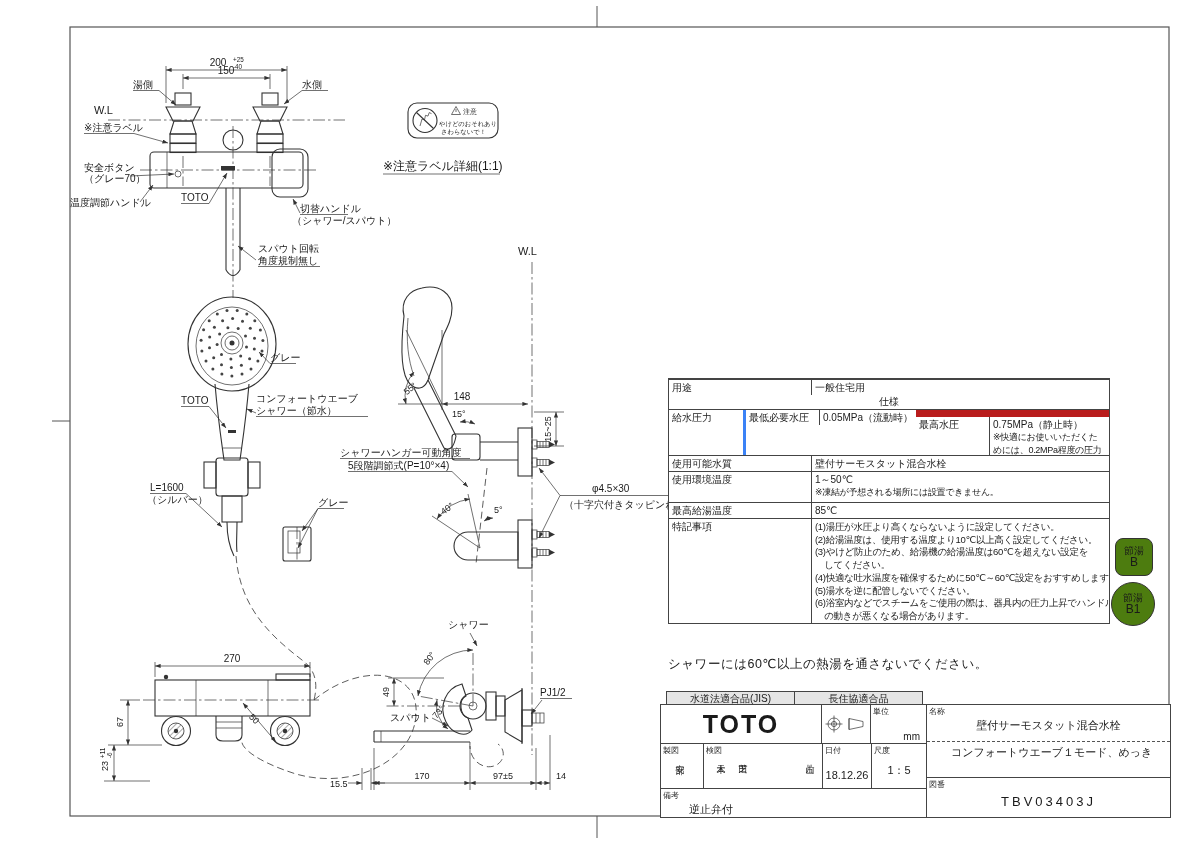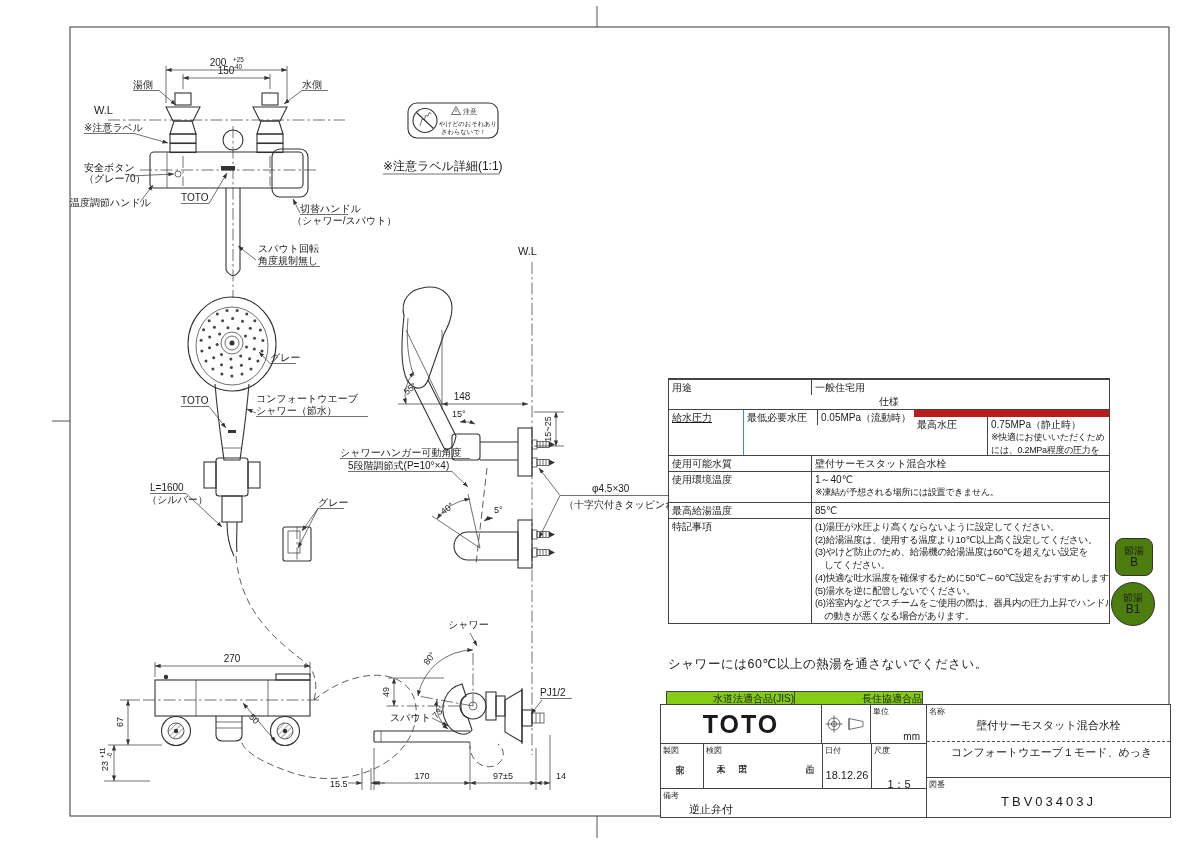--- a/index.html
+++ b/index.html
@@ -13,32 +13,32 @@
   .f{fill:#333;stroke:none;}
   .t6{font-size:6.3px;}.t7{font-size:7px;}.t9{font-size:9px;}
   .t10{font-size:10px;}.t11{font-size:11px;}.t12{font-size:12px;}
   .mid{text-anchor:middle;}
   .abs{position:absolute;}
   
   #spec{left:668px;top:378px;width:440px;border:1px solid #444;font-size:10px;line-height:13px;background:#fff;}
   .srow{display:flex;border-top:1px solid #444;}
   .srow.first{border-top:none;}
   .sc{padding:1px 3px;overflow:hidden;white-space:nowrap;}
-  .c1{width:68px;border-right:1px solid #3b82f6;text-decoration:underline;}
+  .c1{width:68px;border-right:3px solid #3b82f6;}
   .c12{width:136px;border-right:1px solid #444;}
   .c2{width:67px;border-right:1px solid #444;}
   .cv{flex:1;}
   .nt{font-size:9.5px;line-height:12.7px;letter-spacing:-0.3px;white-space:nowrap;}
   .pn{font-size:9px;letter-spacing:-0.3px;}
   
   .stamp{display:flex;flex-direction:column;align-items:center;justify-content:center;
          border:1.6px solid #333;text-align:center;background:#4d7c0f;}
   
   #tstrip{left:666px;top:691px;height:14px;display:flex;font-size:10px;line-height:13px;}
-  #tstrip>div{width:127px;text-align:right;border:1px solid #444;background:#84cc16;}
+  #tstrip>div{width:127px;text-align:center;border:1px solid #444;background:#e5e5e5;}
   #tstrip>div+div{border-left:none;}
   #tblock{left:660px;top:704px;width:509px;height:112px;border:1px solid #444;display:flex;background:#fff;}
   .lbl8{font-size:8px;color:#222;padding:1px 2px;}
   .vname{writing-mode:vertical-rl;text-orientation:upright;font-size:9px;letter-spacing:1px;}
   .bb{border-bottom:1px solid #444;}
   .br{border-right:1px solid #444;}
 </style>
 </head>
 <body>
 
@@ -418,21 +418,21 @@
       </div>
     </div>
   </div>
   <div class="srow" style="height:15px">
     <div class="sc c12">使用可能水質</div>
     <div class="sc cv">壁付サーモスタット混合水栓</div>
   </div>
   <div class="srow" style="height:30px">
     <div class="sc c12">使用環境温度</div>
     <div class="sc cv" style="white-space:normal">
-      <div>1～40℃</div>
+      <div>1～50℃</div>
       <div class="pn">※凍結が予想される場所には設置できません。</div>
     </div>
   </div>
   <div class="srow" style="height:15px">
     <div class="sc c12">最高給湯温度</div>
     <div class="sc cv">85℃</div>
   </div>
   <div class="srow" style="height:104px">
     <div class="sc c12">特記事項</div>
     <div class="sc cv" style="white-space:normal;padding-top:2px">
@@ -496,21 +496,21 @@
         <div class="vname" style="position:absolute;left:10px;top:13px">天本</div>
         <div class="vname" style="position:absolute;left:32px;top:13px">芝田</div>
         <div class="vname" style="position:absolute;right:6px;top:13px">片山</div>
       </div>
       <div class="br" style="width:48px">
         <div class="lbl8">日付</div>
         <div style="font-size:11px;text-align:center;margin-top:12px">18.12.26</div>
       </div>
       <div style="flex:1">
         <div class="lbl8">尺度</div>
-        <div style="font-size:11px;text-align:center;margin-top:20px">1：5</div>
+        <div style="font-size:11px;text-align:center;margin-top:6px">1：5</div>
       </div>
     </div>
     <div style="flex:1">
       <div class="lbl8">備考</div>
       <div style="font-size:11px;margin-left:28px">逆止弁付</div>
     </div>
   </div>
 
   <div style="flex:1;display:flex;flex-direction:column">
     <div style="height:36px">

